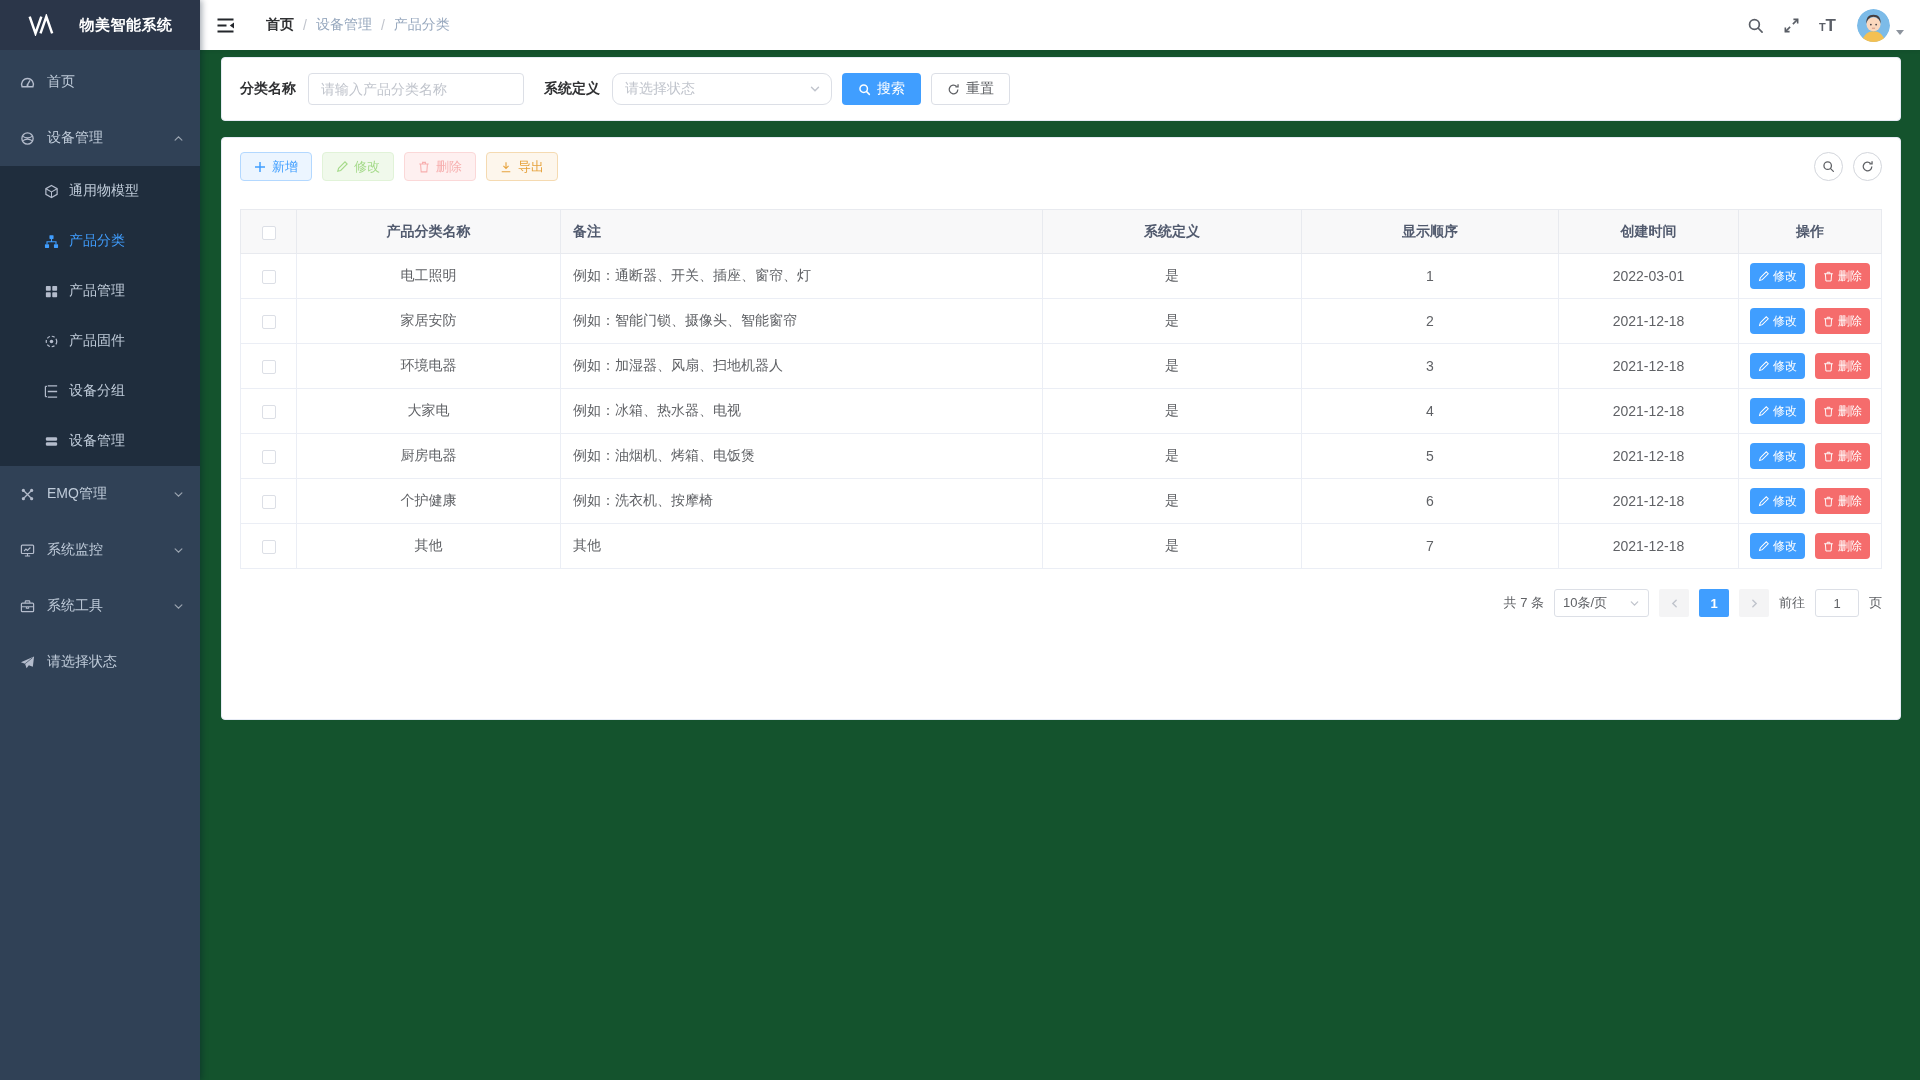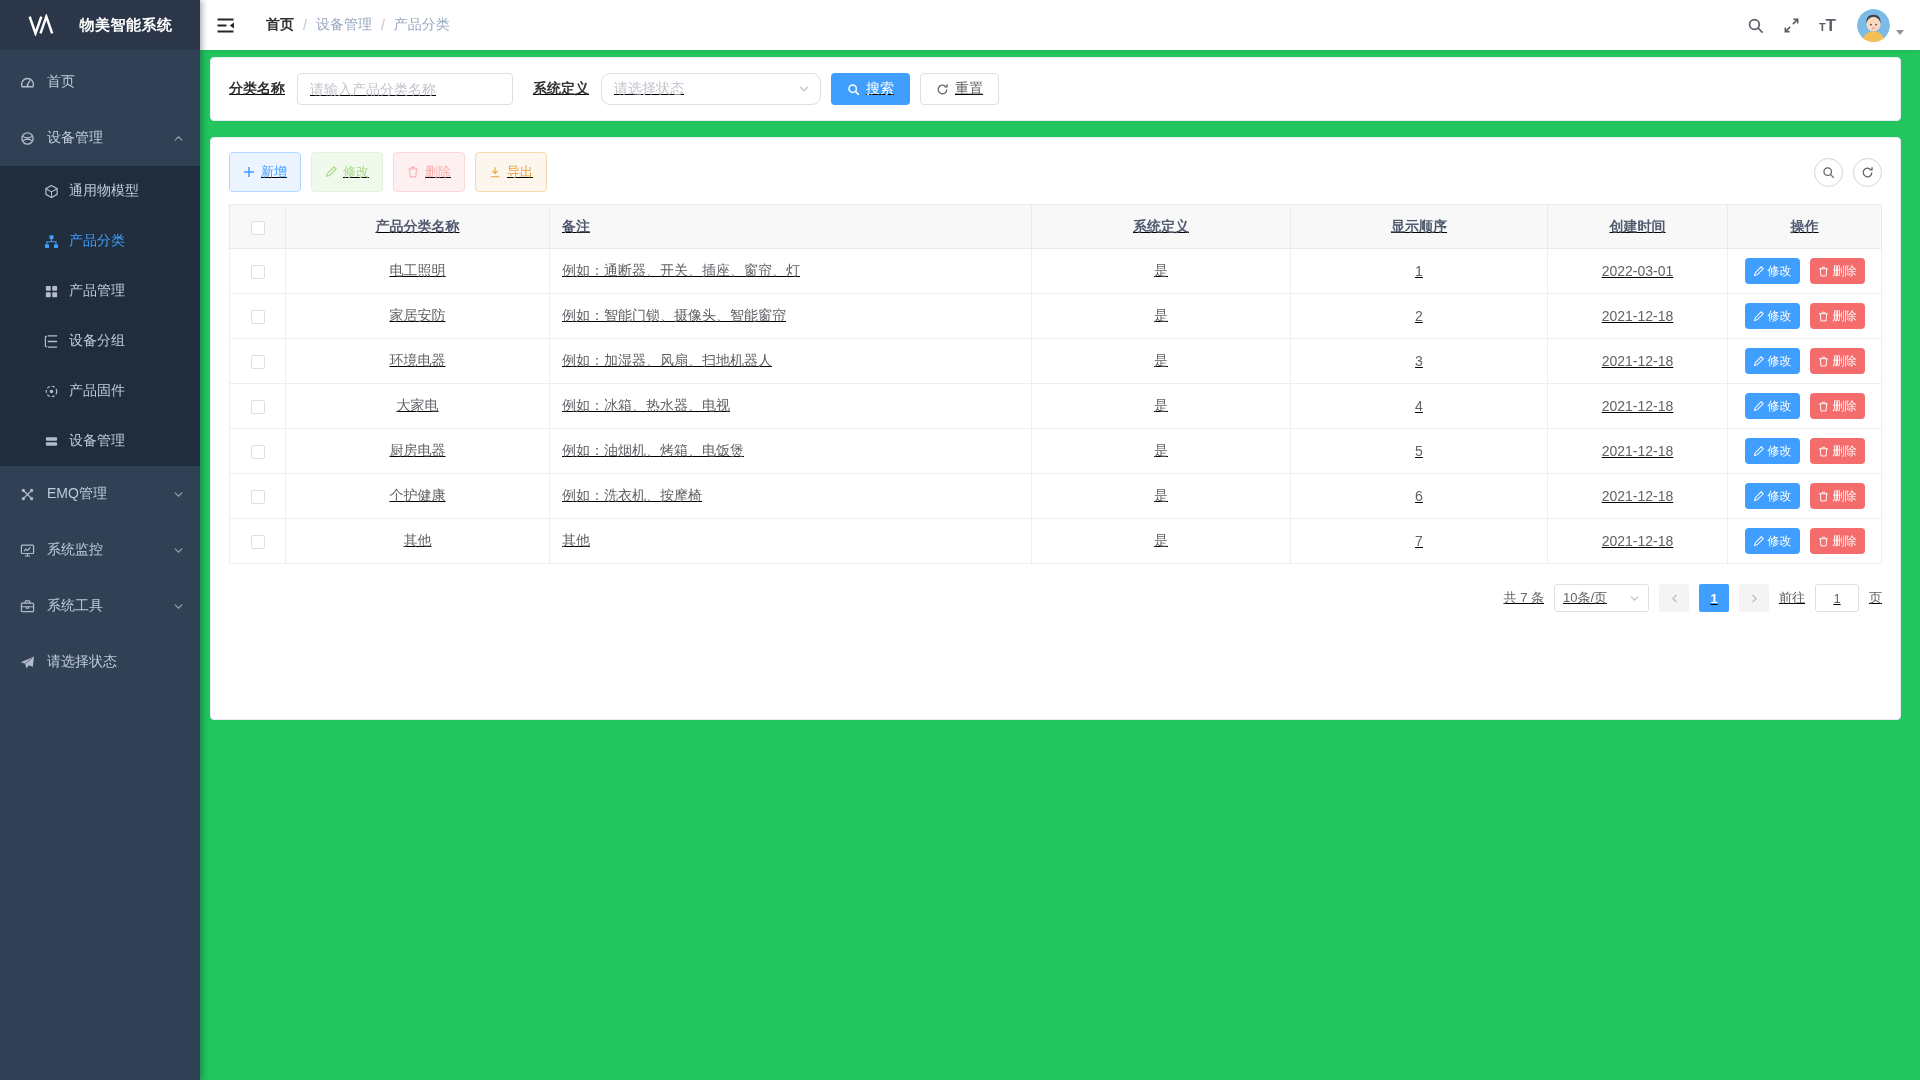--- a/index.html
+++ b/index.html
@@ -38,54 +38,54 @@
   .nav-right{margin-left:auto;display:flex;align-items:center;gap:19px;}
   .nav-icon{width:17px;height:17px;color:#5a5e66;cursor:pointer;}
   .fontsize-icon{display:flex;align-items:baseline;color:#5a5e66;font-weight:600;cursor:pointer;line-height:1;}
   .fontsize-icon .t-small{font-size:11px;}
   .fontsize-icon .t-big{font-size:17px;}
   .avatar-wrap{display:flex;align-items:flex-end;gap:6px;cursor:pointer;margin-left:2px;}
   .avatar{width:33px;height:33px;border-radius:50%;overflow:hidden;display:block;}
   .caret-down{width:0;height:0;border:4px solid transparent;border-top:5px solid #8c939d;margin-bottom:3px;}
 
   
-  .main{position:absolute;left:200px;top:50px;right:0;bottom:0;background:#22c55e;padding:7px 19px 0 10px;text-decoration:underline;}
+  .main{position:absolute;left:200px;top:50px;right:0;bottom:0;background:#14532d;padding:7px 19px 0 21px;}
   .panel{background:#fff;border:1px solid #e6ebf5;border-radius:4px;}
   .search-panel{height:64px;display:flex;align-items:center;padding:0 18px;}
   .flabel{font-size:14px;font-weight:700;color:#303133;margin-right:12px;white-space:nowrap;}
   .text-input{width:216px;height:32px;border:1px solid #dcdfe6;border-radius:4px;padding:0 12px;
     font-size:14px;color:#606266;outline:none;}
   .text-input::placeholder{color:#c0c4cc;}
   .select-box{width:220px;height:32px;border:1px solid #dcdfe6;border-radius:9px;display:flex;
     align-items:center;justify-content:space-between;padding:0 10px 0 12px;cursor:pointer;}
   .select-placeholder{font-size:14px;color:#c0c4cc;}
   .select-chev{width:12px;height:12px;color:#c0c4cc;}
   .gap20{width:20px;}
   .gap10{width:10px;}
   .btn{height:32px;border-radius:4px;font-size:14px;display:inline-flex;align-items:center;gap:6px;
     padding:0 15px;cursor:pointer;border:1px solid transparent;white-space:nowrap;}
   .btn .bicon{width:13px;height:13px;}
   .btn-primary{background:#409eff;color:#fff;}
   .btn-plain{background:#fff;border-color:#dcdfe6;color:#606266;}
 
   .table-panel{margin-top:16px;height:583px;padding:14px 18px 0 18px;}
   .toolbar{display:flex;align-items:center;gap:10px;}
-  .tbtn{height:40px;padding:0 13px;border-radius:4px;font-size:13px;display:inline-flex;
+  .tbtn{height:29px;padding:0 13px;border-radius:4px;font-size:13px;display:inline-flex;
     align-items:center;gap:6px;border:1px solid;cursor:pointer;background:#fff;white-space:nowrap;}
   .tbtn .bicon{width:12px;height:12px;}
   .tbtn-add{color:#409eff;background:#ecf5ff;border-color:#b3d8ff;}
   .tbtn-edit{color:#a4da89;background:#f0f9eb;border-color:#e1f3d8;cursor:not-allowed;}
   .tbtn-del{color:#f7aeae;background:#fef0f0;border-color:#fbd8d8;cursor:not-allowed;}
   .tbtn-export{color:#e6a23c;background:#fdf6ec;border-color:#f5dab1;}
   .toolbar-right{margin-left:auto;display:flex;gap:10px;}
   .circle-btn{width:29px;height:29px;border-radius:50%;border:1px solid #d3d6dc;background:#fff;
     display:flex;align-items:center;justify-content:center;color:#606266;cursor:pointer;}
   .circle-btn .icon{width:13px;height:13px;}
 
-  table{width:100%;border-collapse:collapse;table-layout:fixed;font-size:14px;margin-top:12px;}
+  table{width:100%;border-collapse:collapse;table-layout:fixed;font-size:14px;margin-top:28px;}
   th{background:#f8f8f9;color:#515a6e;font-weight:700;height:44px;border:1px solid #e8eaef;
     text-align:center;padding:0 10px;}
   td{height:45px;border:1px solid #ebeef5;color:#606266;text-align:center;padding:0 10px;
     overflow:hidden;white-space:nowrap;}
   th.al,td.al{text-align:left;padding-left:12px;}
   .checkbox{width:14px;height:14px;border:1px solid #dcdfe6;border-radius:2px;background:#fff;
     display:inline-block;vertical-align:middle;cursor:pointer;}
   .mini-btn{height:26px;padding:0 8px;border:none;border-radius:4px;font-size:12px;color:#fff;
     display:inline-flex;align-items:center;gap:4px;cursor:pointer;
     font-family:"Liberation Sans","DejaVu Sans",sans-serif;}
@@ -172,35 +172,35 @@
               <rect x="8.8" y="2" width="5.2" height="5.2" rx=".8" fill="currentColor"></rect>
               <rect x="2" y="8.8" width="5.2" height="5.2" rx=".8" fill="currentColor"></rect>
               <rect x="8.8" y="8.8" width="5.2" height="5.2" rx=".8" fill="currentColor"></rect>
             </svg>
           </span>
           <span class="mlabel">产品管理</span>
         </div>
         <div class="menu-item sub">
           <span class="icon micon">
             <svg viewBox="0 0 16 16">
+              <circle cx="8" cy="8" r="5.6" fill="none" stroke="currentColor" stroke-width="1.3" stroke-dasharray="3.2 2"></circle>
+              <circle cx="8" cy="8" r="1.9" fill="currentColor"></circle>
+            </svg>
+          </span>
+          <span class="mlabel">产品固件</span>
+        </div>
+        <div class="menu-item sub">
+          <span class="icon micon">
+            <svg viewBox="0 0 16 16">
               <path d="M4 2h10M4 8h10M4 14h10" stroke="currentColor" stroke-width="1.5"></path>
               <path d="M1.5 2.5v11" stroke="currentColor" stroke-width="1.3"></path>
               <path d="M1.5 2.5h1.6M1.5 13.5h1.6" stroke="currentColor" stroke-width="1.3"></path>
             </svg>
           </span>
           <span class="mlabel">设备分组</span>
-        </div>
-        <div class="menu-item sub">
-          <span class="icon micon">
-            <svg viewBox="0 0 16 16">
-              <circle cx="8" cy="8" r="5.6" fill="none" stroke="currentColor" stroke-width="1.3" stroke-dasharray="3.2 2"></circle>
-              <circle cx="8" cy="8" r="1.9" fill="currentColor"></circle>
-            </svg>
-          </span>
-          <span class="mlabel">产品固件</span>
         </div>
         <div class="menu-item sub">
           <span class="icon micon">
             <svg viewBox="0 0 16 16">
               <rect x="2" y="3.4" width="12" height="3.8" rx="1.3" fill="currentColor"></rect>
               <rect x="2" y="8.8" width="12" height="3.8" rx="1.3" fill="currentColor"></rect>
             </svg>
           </span>
           <span class="mlabel">设备管理</span>
         </div>

